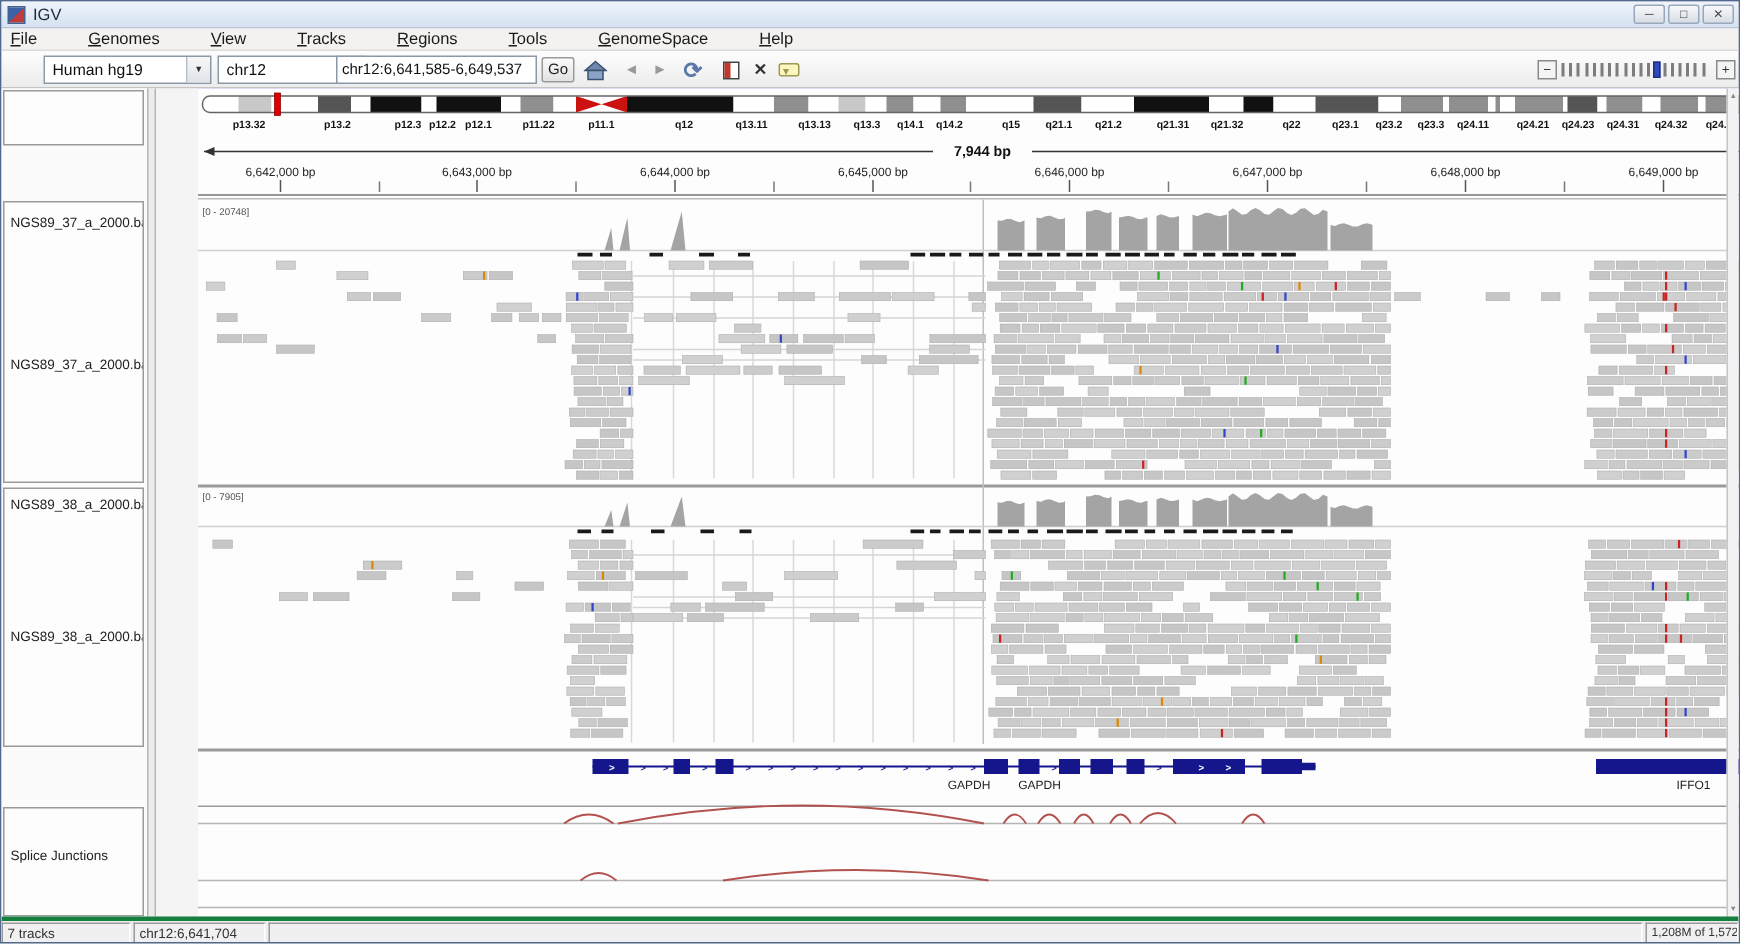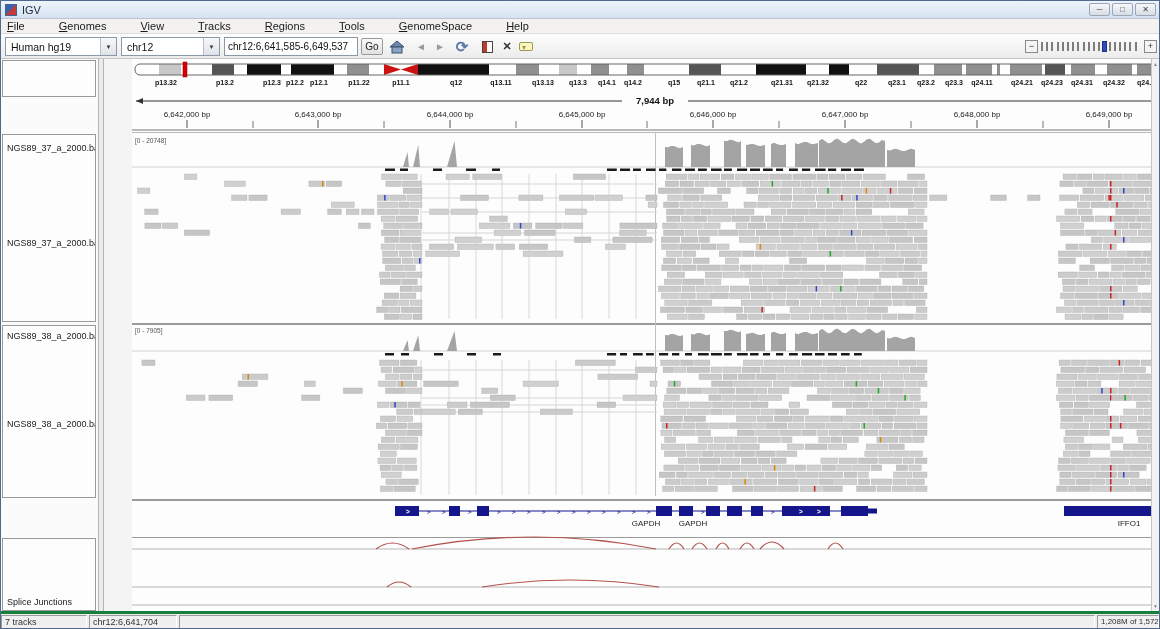--- a/index.html
+++ b/index.html
@@ -12,21 +12,21 @@
   .title-text{font-size:11px;color:#1c2a3a;}
   .winbtns{position:absolute;right:3px;top:2px;display:flex;gap:2px;}
   .winbtn{width:21px;height:13px;font-size:8px;line-height:11px;text-align:center;color:#444;
      background:linear-gradient(#f7f8fa,#d8dde4);border:1px solid #9aa7bb;border-radius:2px;}
   
   .menubar{position:absolute;top:18px;left:0;width:100%;height:15px;background:#f3f2f1;border-bottom:1px solid #dcdcdc;display:flex;align-items:center;padding-left:6px;gap:20px;}
   .menu-item{font-size:11px;color:#1a1a1a;margin-right:14px;cursor:default;}
   .menu-item .mn{text-decoration:underline;}
   
   .toolbar{position:absolute;top:33px;left:0;width:100%;height:25px;background:linear-gradient(#fdfdfd,#ececec);border-bottom:1px solid #c4c4c4;}
-  .combo{position:absolute;top:3px;height:19px;background:#fff;border:1px solid #8a98a8;font-size:10.5px;color:#111;display:flex;align-items:center;padding-left:5px;}
+  .combo{position:absolute;top:3px;height:19px;background:#fff;border:1px solid #8a98a8;font-size:10.5px;color:#111;display:flex;align-items:center;padding-left:5px;margin-left:24px;}
   .combo .arrow-box{position:absolute;right:0;top:0;width:16px;height:17px;border-left:1px solid #b5bec9;background:linear-gradient(#f8f8f8,#dfe3e8);display:flex;align-items:center;justify-content:center;}
   .combo .arrow-box span{font-size:6px;color:#333;}
   .locus-input{position:absolute;top:3px;left:223px;width:134px;height:19px;border:1px solid #8a98a8;font-size:10px;padding:0 3px;color:#111;font-family:"Liberation Sans",sans-serif;}
   .go-btn{position:absolute;top:4px;left:360px;width:22px;height:17px;font-size:10px;color:#222;background:linear-gradient(#fafafa,#e2e2e2);border:1px solid #9a9a9a;border-radius:2px;text-align:center;line-height:15px;}
   .tbtn{position:absolute;top:3px;width:20px;height:19px;display:flex;align-items:center;justify-content:center;}
   .nav-arrow{font-size:10px;color:#9a9a9a;}
   .refresh-glyph{font-size:15px;color:#5b79a8;font-weight:bold;}
   .region-glyph{width:11px;height:12px;border:1px solid #444;background:#fff;position:relative;}
   .region-glyph::before{content:"";position:absolute;left:0;top:0;width:4px;height:10px;background:#c0392b;}
   .fit-glyph{font-size:11px;color:#333;font-weight:bold;}
@@ -150,21 +150,21 @@
       <div class="np-box" style="top:1px;height:37px;"></div>
       <div class="np-box" style="top:75px;height:188px;">
         <div class="np-label" style="top:8px;">NGS89_37_a_2000.bam Covera</div>
         <div class="np-label" style="top:103px;">NGS89_37_a_2000.bam</div>
       </div>
       <div class="np-box" style="top:266px;height:173px;">
         <div class="np-label" style="top:5px;">NGS89_38_a_2000.bam Covera</div>
         <div class="np-label" style="top:93px;">NGS89_38_a_2000.bam</div>
       </div>
       <div class="np-box" style="top:479px;height:73px;">
-        <div class="np-label" style="top:26px;margin-top:32px;">Splice Junctions</div>
+        <div class="np-label" style="top:26px;">Splice Junctions</div>
       </div>
     </div>
     <div class="splitter"></div>
     <div class="data-panel">
       <svg id="tracksvg" width="1047" height="554" viewBox="0 0 1047 554">
           <rect x="0" y="0" width="1047" height="554" fill="#fdfdfd"></rect>
           <g>
             <clipPath id="ideoclip">
               <rect x="3" y="5" width="1043" height="11" rx="5"></rect>
             </clipPath>

